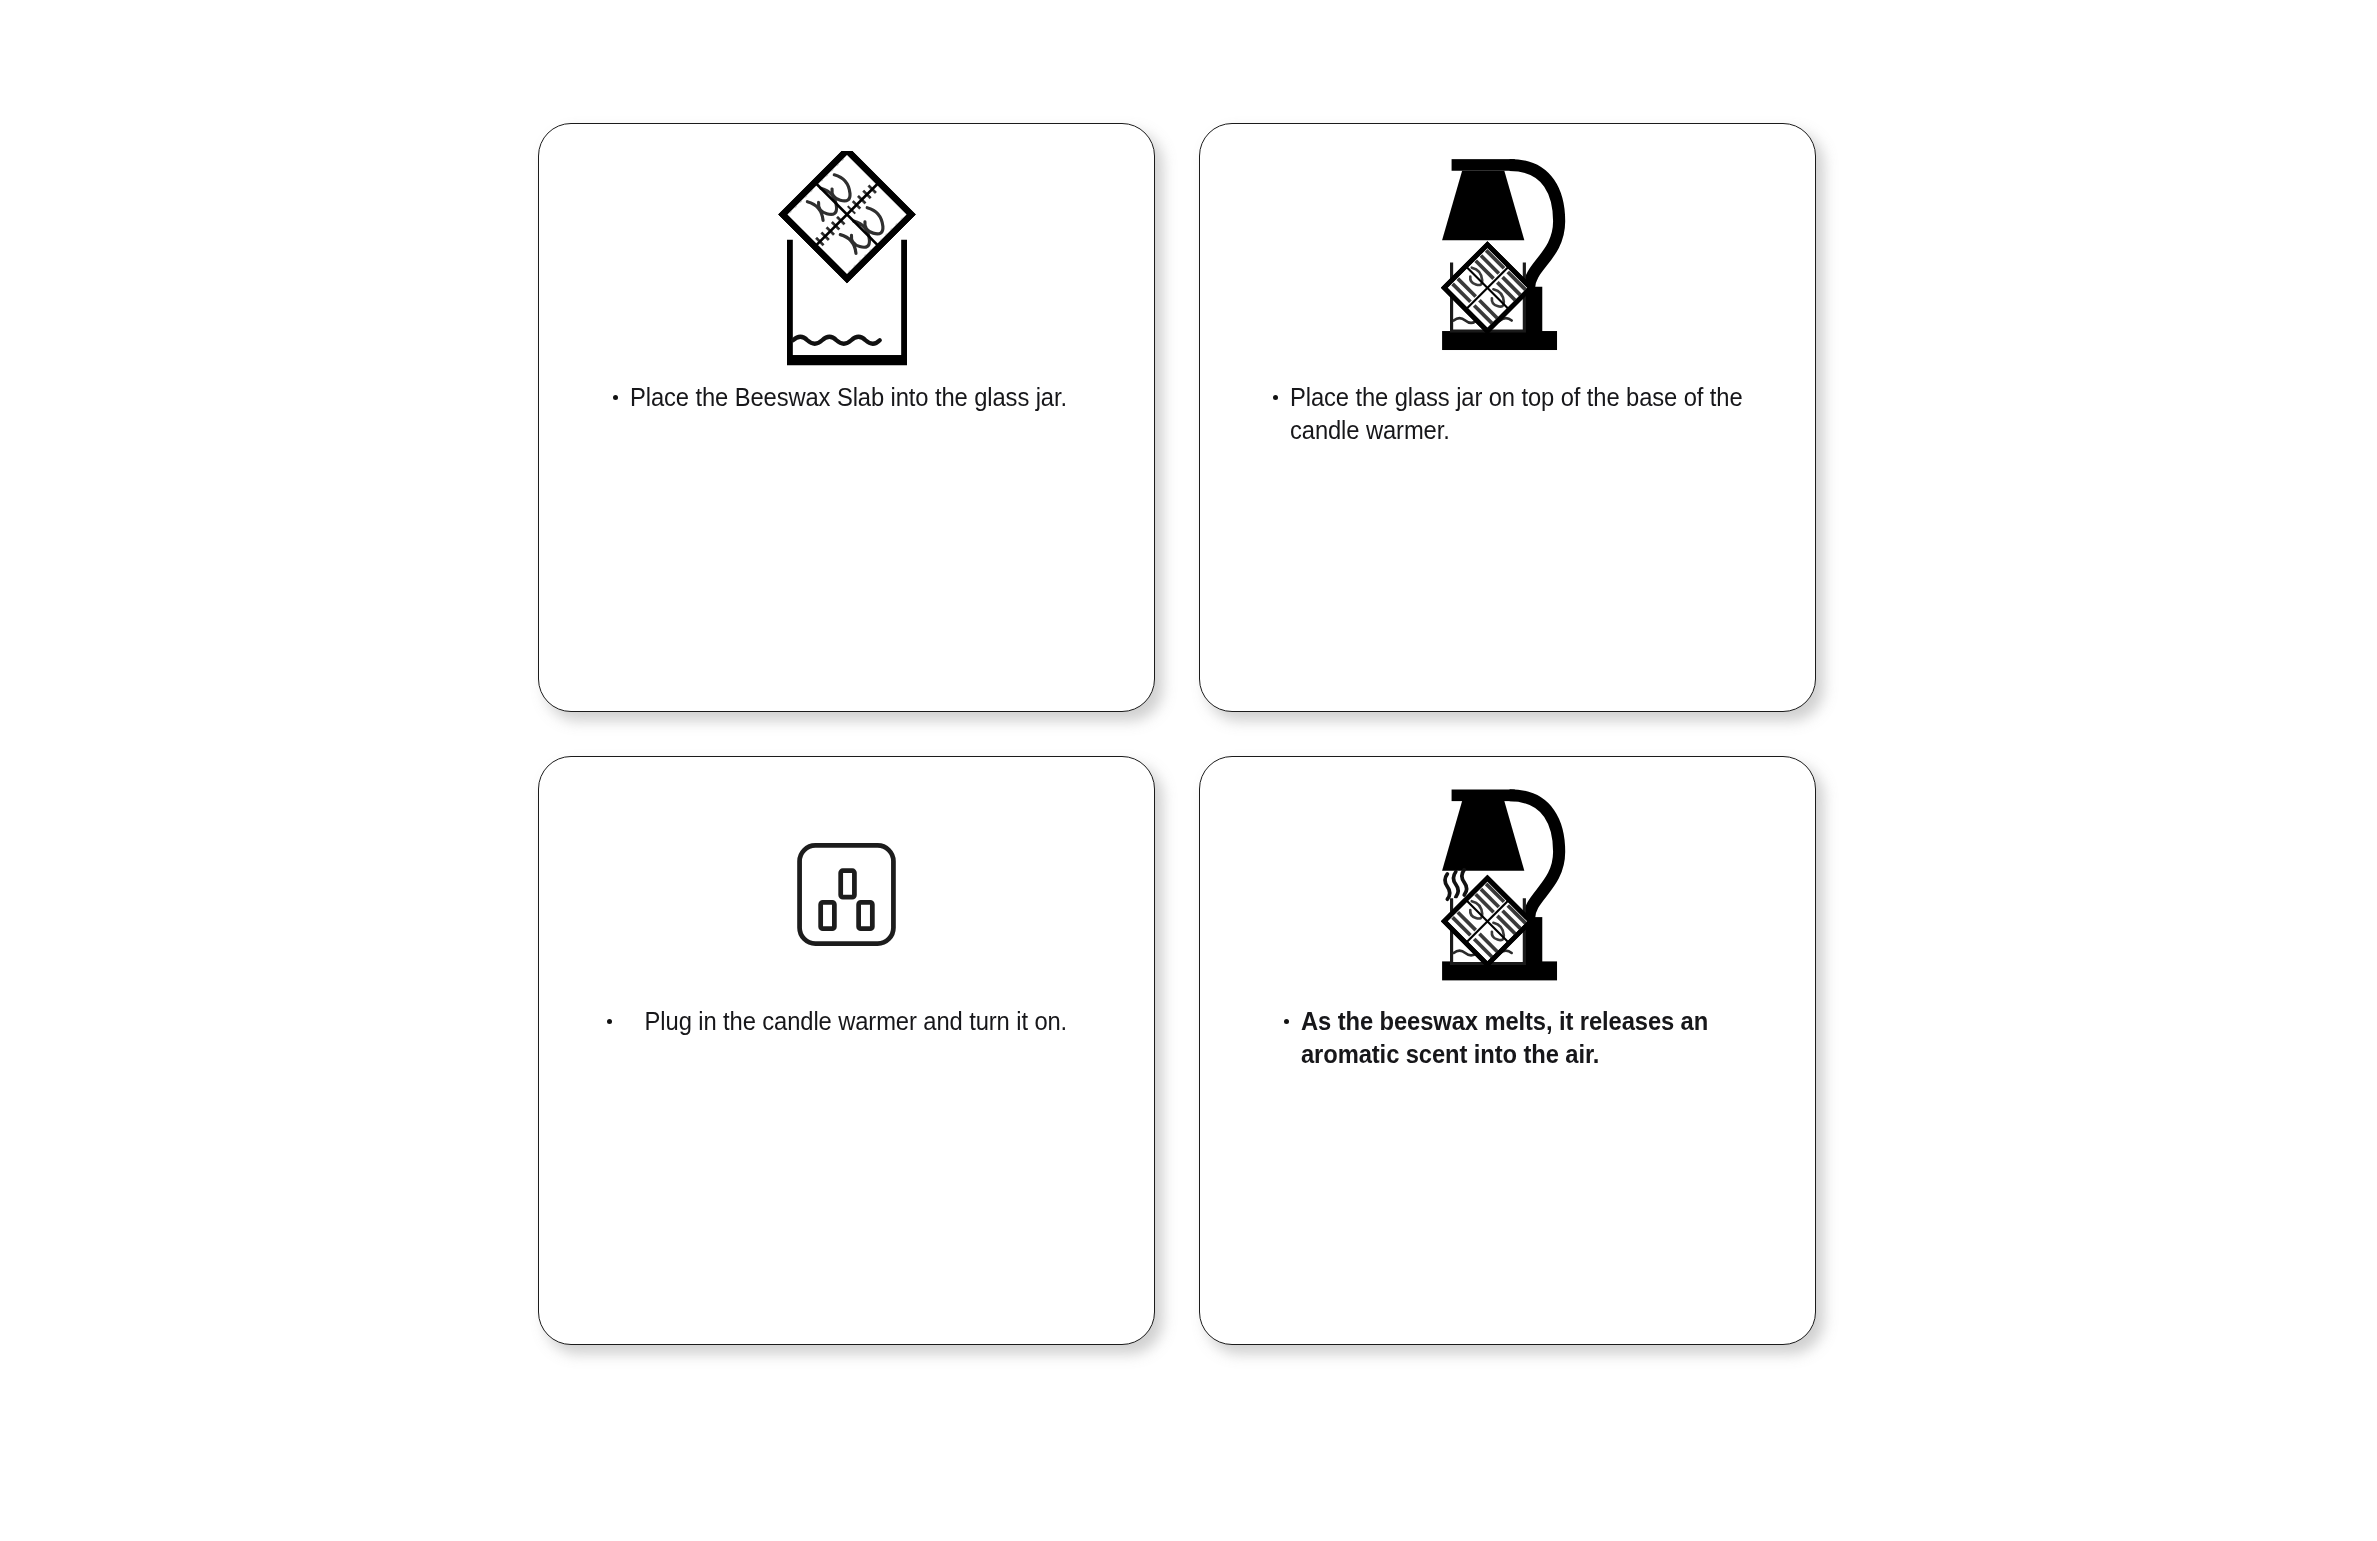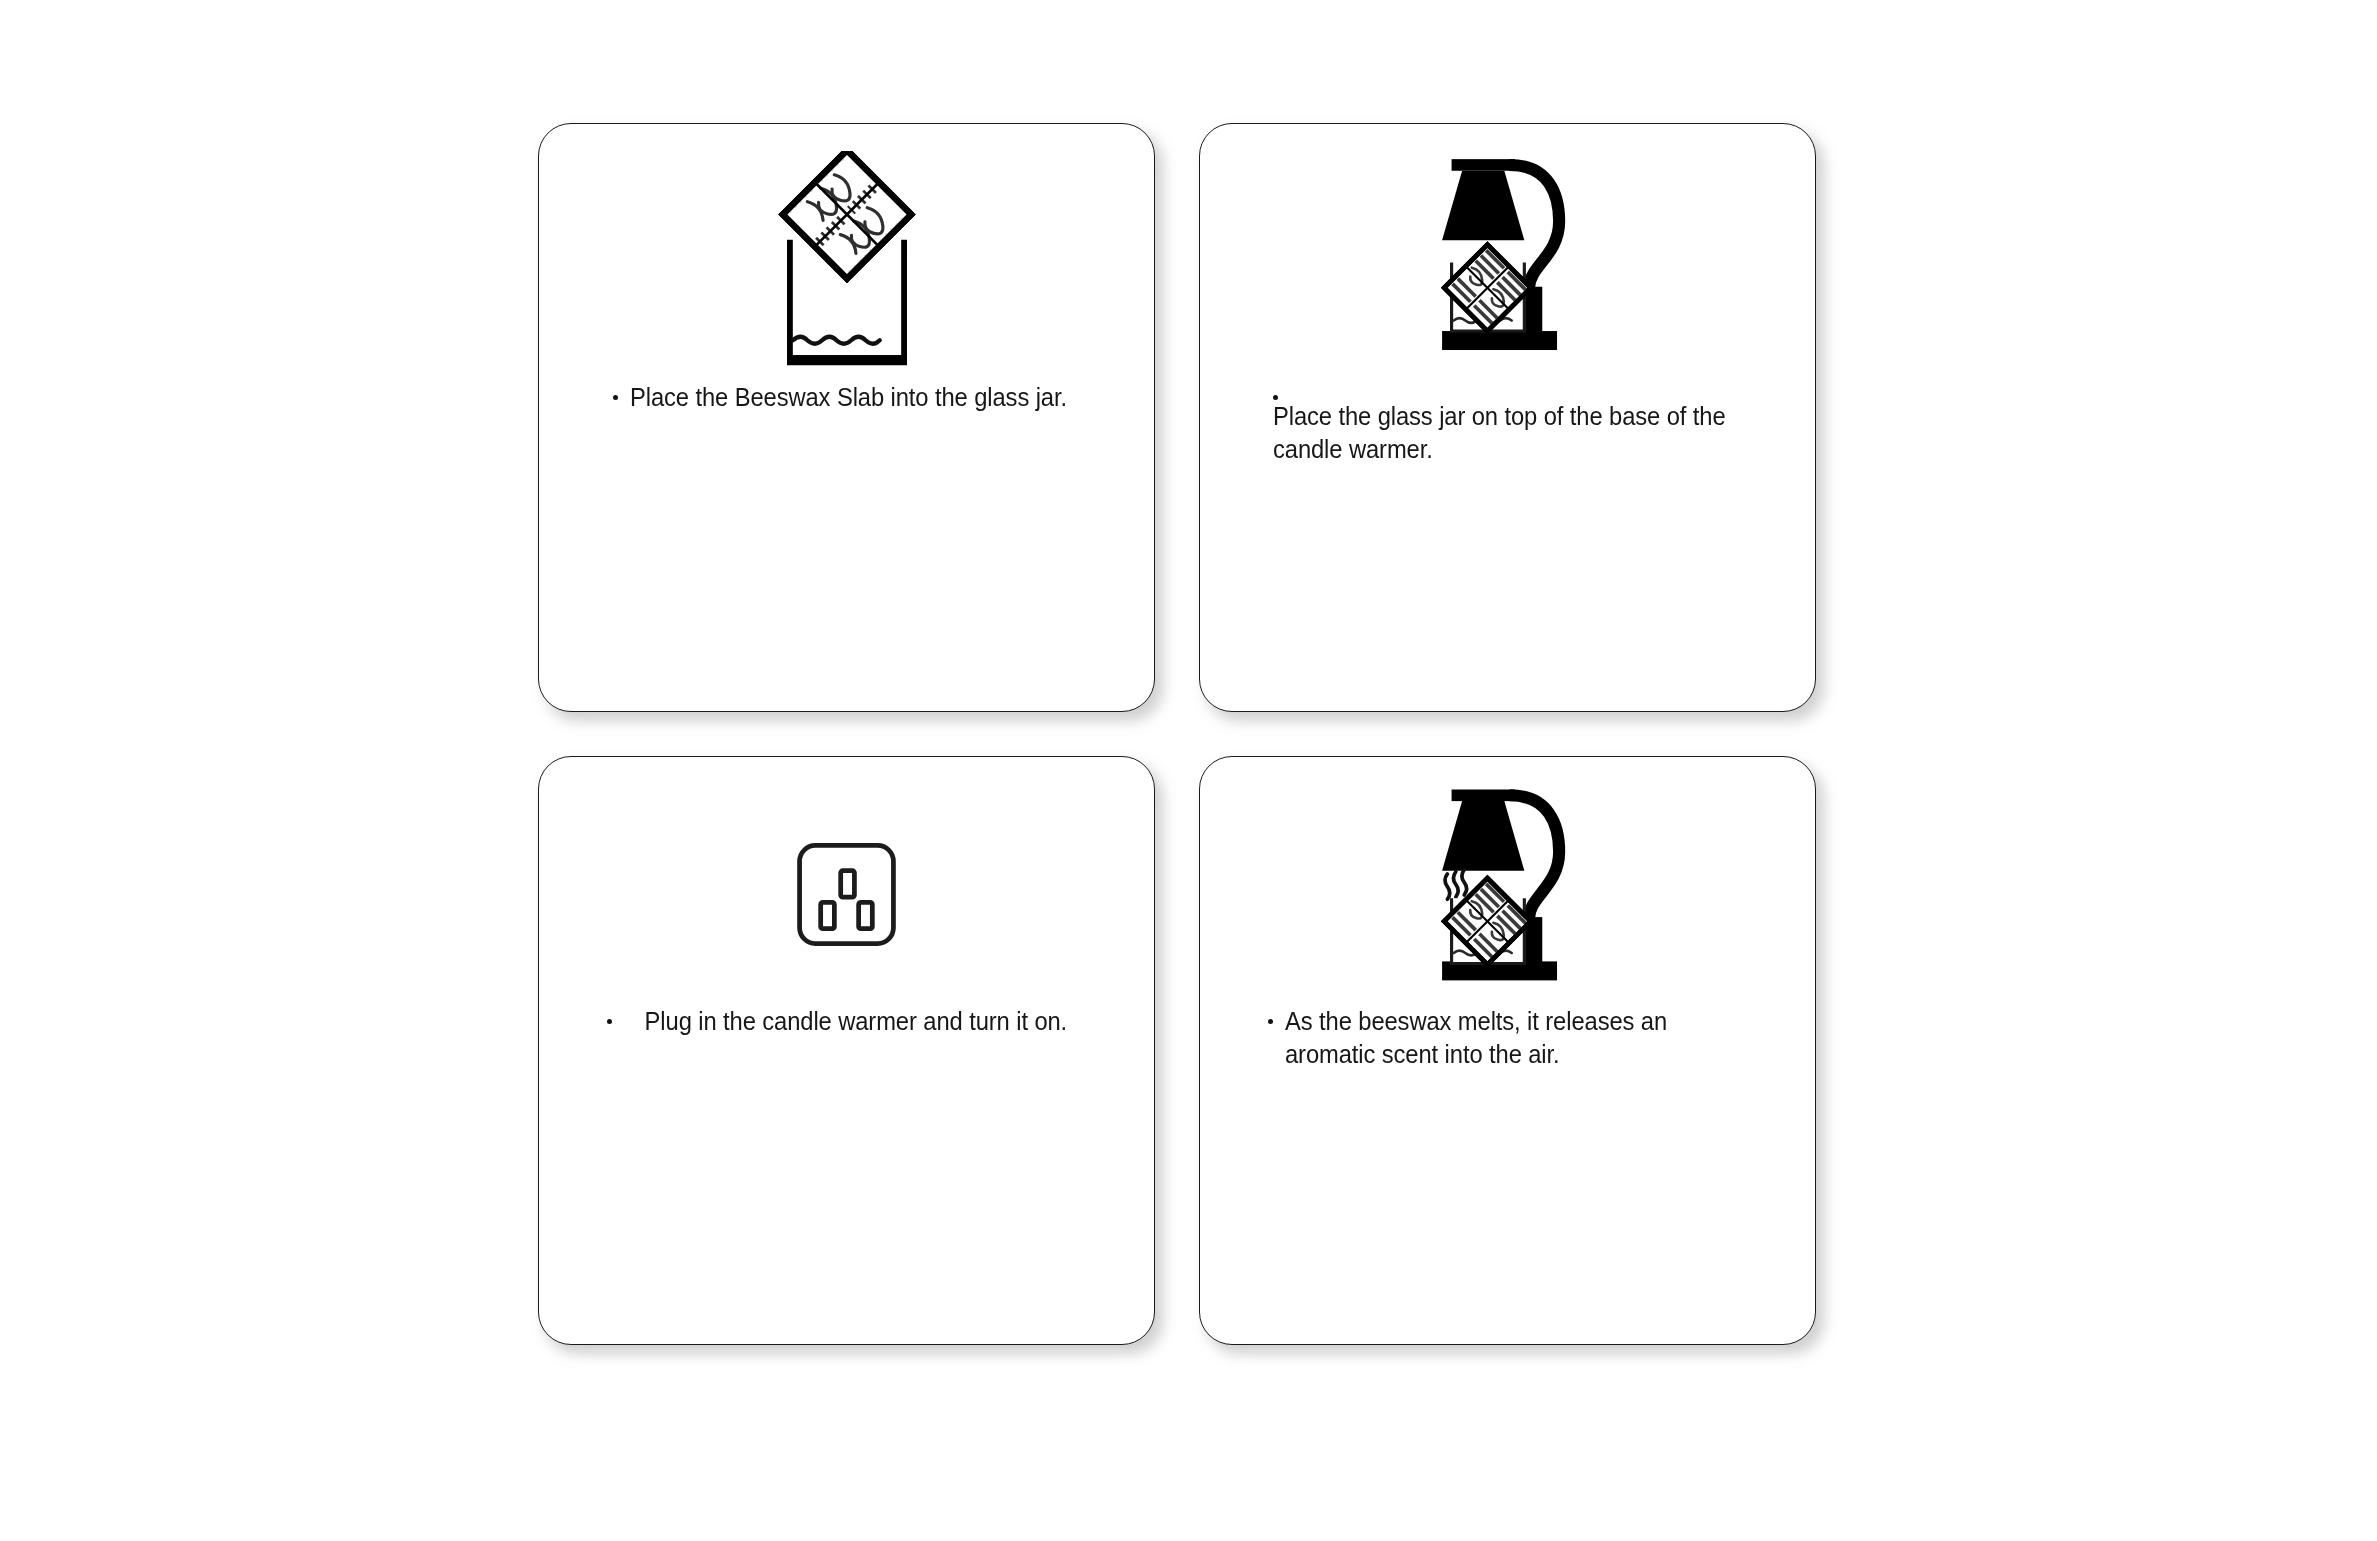--- a/index.html
+++ b/index.html
@@ -79,23 +79,23 @@
     line-height: 1.32;
     color: #17171a;
     letter-spacing: -0.1px;
     font-stretch: condensed;
     transform: scaleX(0.95);
     transform-origin: left center;
   }
 
   
   .card-1 .card-text-row { top: 257px; left: 74px; right: 51px; }
-  .card-2 .card-text-row { top: 257px; left: 73px; right: 34px; flex-direction: column; }
+  .card-2 .card-text-row { top: 257px; left: 73px; right: 34px; }
   .card-3 .card-text-row { top: 248px; left: 68px; right: 42px; text-align: center; }
-  .card-4 .card-text-row { top: 248px; left: 68px; right: 42px; }
+  .card-4 .card-text-row { top: 248px; left: 84px; right: 42px; font-weight: bold; }
 
   .card-3 .card-illustration { top: 32px; height: 211px; }
   .card-4 .card-illustration { top: 5.3px; height: 248px; }
   .card-2 .card-illustration { top: 5.3px; height: 248px; }
 </style>
 </head>
 <body>
 
 <div id="card-grid">
 

